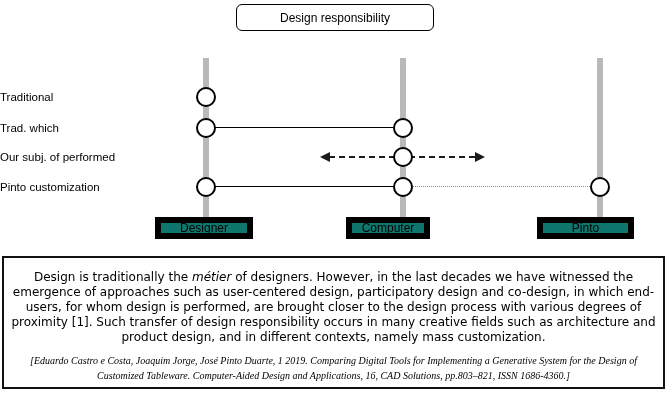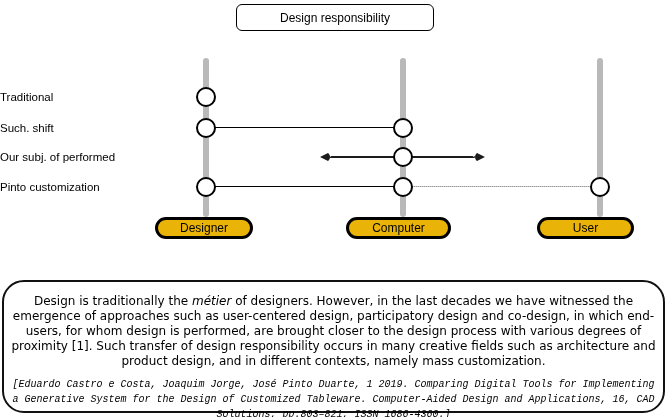--- a/index.html
+++ b/index.html
@@ -1,15 +1,15 @@
 <!DOCTYPE html>
 <html><head>
 <meta charset="utf-8">
 <style>
-  * { margin: 0; padding: 0; box-sizing: border-box; border-radius: 22px; }
+  * { margin: 0; padding: 0; box-sizing: border-box; }
   body { background: #ffffff; font-family: "Liberation Sans", sans-serif; }
   .stage {
     position: relative;
     width: 671px;
     height: 417px;
     background: #ffffff;
     overflow: hidden;
   }
 
   
@@ -83,52 +83,52 @@
     font-size: 11.5px; color: #000;
     line-height: 18px;
     z-index: 4;
     white-space: nowrap;
   }
 
   
   .actor-box {
     position: absolute;
     top: 217px; height: 22px;
-    border: 3px solid #000000;
-    background: #eab308;
+    border: 6px solid #000000;
+    background: #0f766e;
     display: flex; align-items: center; justify-content: center;
     font-size: 12px; color: #000;
     z-index: 4;
   }
   .actor-box.designer { left: 155px; width: 98px; }
-  .actor-box.computer { left: 346px; width: 105px; }
+  .actor-box.computer { left: 346px; width: 84px; }
   .actor-box.user     { left: 537px; width: 97px; }
 
   
   .note-box {
     position: absolute;
-    left: 2px; top: 280px;
+    left: 2px; top: 256px;
     width: 663px; height: 133px;
     border: 2px solid #111;
     background: #fff;
     padding: 12px 4px 0 4px;
     z-index: 5;
   }
   .note-text {
     font-family: "DejaVu Sans", sans-serif;
     font-size: 12px;
     line-height: 15px;
     color: #000;
     text-align: center;
     margin: 0 2px;
   }
   .note-text em { font-style: italic; }
   .citation {
     margin-top: 8px;
-    font-family: Liberation Mono, monospace;
+    font-family: Liberation Serif, serif;
     font-style: italic;
     font-size: 10px;
     line-height: 15px;
     color: #000;
     text-align: center;
   }
 </style>
 </head>
 <body>
 
@@ -152,32 +152,32 @@
 
   <div class="marker" style="left:196px; top:87px;"></div>
   <div class="marker" style="left:196px; top:118px;"></div>
   <div class="marker" style="left:196px; top:177px;"></div>
   <div class="marker" style="left:393px; top:118px;"></div>
   <div class="marker" style="left:393px; top:147px;"></div>
   <div class="marker" style="left:393px; top:177px;"></div>
   <div class="marker" style="left:590px; top:177px;"></div>
 
   <div class="row-label" style="top:88px;">Traditional</div>
-  <div class="row-label" style="top:119px;">Such. shift</div>
+  <div class="row-label" style="top:119px;">Trad. which</div>
   <div class="row-label" style="top:148px;">Our subj. of performed</div>
   <div class="row-label" style="top:178px;">Pinto customization</div>
 
   <div class="actor-box designer">
     <span>Designer</span>
   </div>
   <div class="actor-box computer">
     <span>Computer</span>
   </div>
   <div class="actor-box user">
-    <span>User</span>
+    <span>Pinto</span>
   </div>
 
   <div class="note-box">
     <p class="note-text"><span>Design is traditionally the </span><em>métier</em><span> of designers. However, in the last decades we have witnessed the emergence of approaches such as user-centered design, participatory design and co-design, in which end-users, for whom design is performed, are brought closer to the design process with various degrees of proximity [1]. Such transfer of design responsibility occurs in many creative fields such as architecture and product design, and in different contexts, namely mass customization.</span></p>
     <p class="citation">[Eduardo Castro e Costa, Joaquim Jorge, José Pinto Duarte, 1 2019. Comparing Digital Tools for Implementing a Generative System for the Design of Customized Tableware. Computer-Aided Design and Applications, 16, CAD Solutions, pp.803–821, ISSN 1686-4360.]</p>
   </div>
 
 </div>
 
 </body></html>

